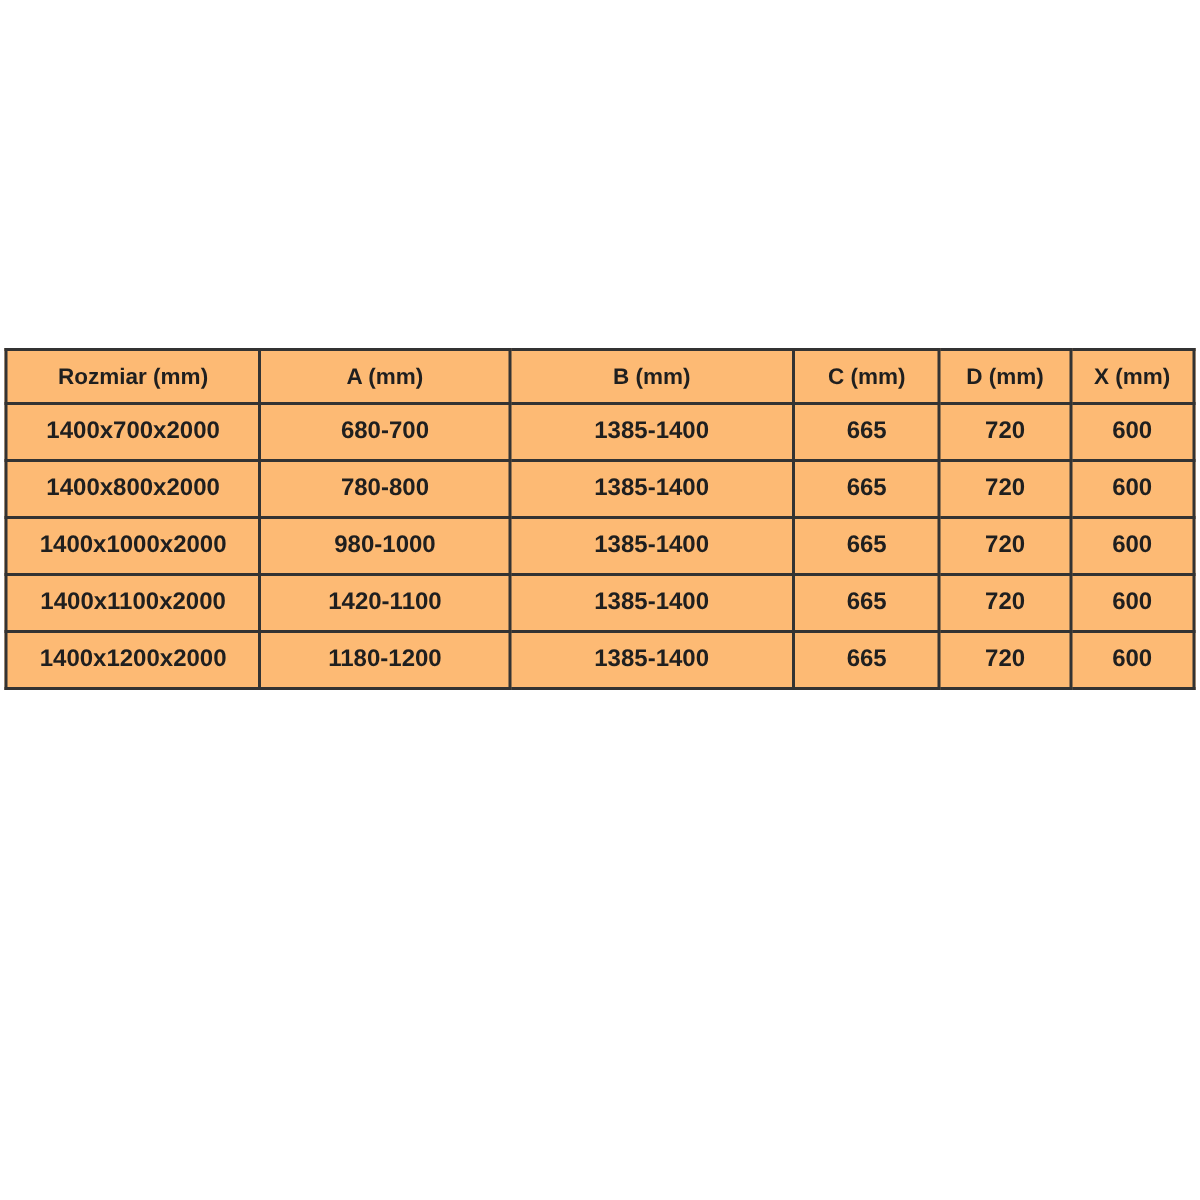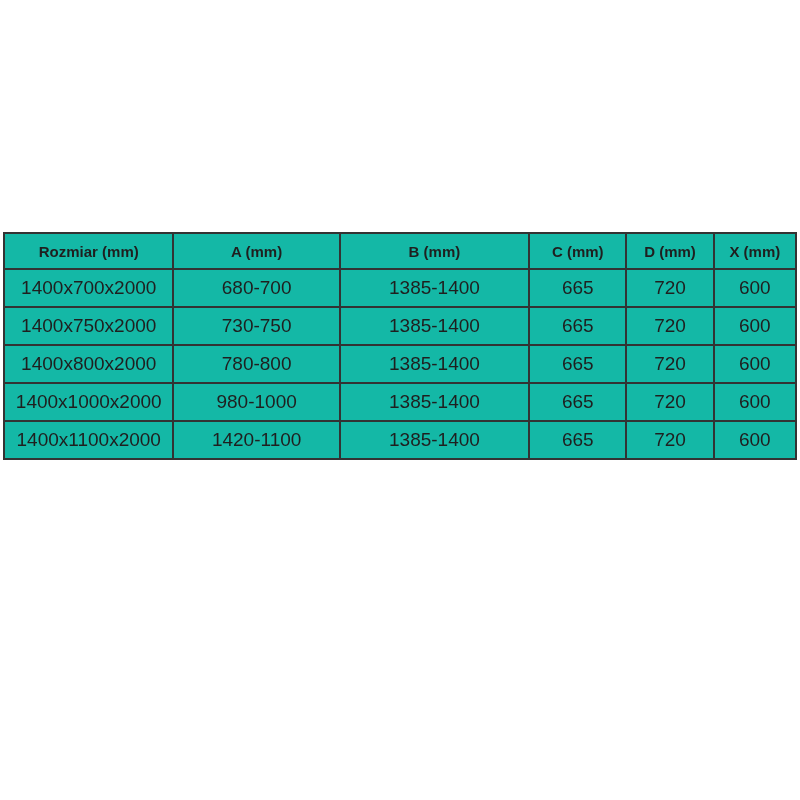--- a/index.html
+++ b/index.html
@@ -14,41 +14,41 @@
   .table-wrap {
     position: absolute;
     left: 3px;
     top: 232px;
     width: 794px;
   }
   table.spec-table {
     width: 100%;
     border-collapse: collapse;
     table-layout: fixed;
-    background: #14b8a6;
+    background: #fdba74;
   }
   table.spec-table th,
   table.spec-table td {
     border: 2px solid #333333;
     text-align: center;
     vertical-align: middle;
     color: #1f1f1f;
     padding: 0 2px;
     overflow: hidden;
     white-space: nowrap;
   }
   table.spec-table th {
     height: 34px;
     font-size: 15px;
     font-weight: 700;
   }
   table.spec-table td {
     height: 36px;
-    font-size: 19px;
-    font-weight: 400;
+    font-size: 16px;
+    font-weight: 700;
   }
   col.c-rozmiar { width: 21.4%; }
   col.c-a       { width: 21.0%; }
   col.c-b       { width: 23.9%; }
   col.c-c       { width: 12.3%; }
   col.c-d       { width: 11.0%; }
   col.c-x       { width: 10.4%; }
 </style>
 </head>
 <body>
@@ -76,28 +76,20 @@
     <tbody>
         <tr>
           <td>1400x700x2000</td>
           <td>680-700</td>
           <td>1385-1400</td>
           <td>665</td>
           <td>720</td>
           <td>600</td>
         </tr>
         <tr>
-          <td>1400x750x2000</td>
-          <td>730-750</td>
-          <td>1385-1400</td>
-          <td>665</td>
-          <td>720</td>
-          <td>600</td>
-        </tr>
-        <tr>
           <td>1400x800x2000</td>
           <td>780-800</td>
           <td>1385-1400</td>
           <td>665</td>
           <td>720</td>
           <td>600</td>
         </tr>
         <tr>
           <td>1400x1000x2000</td>
           <td>980-1000</td>
@@ -107,15 +99,23 @@
           <td>600</td>
         </tr>
         <tr>
           <td>1400x1100x2000</td>
           <td>1420-1100</td>
           <td>1385-1400</td>
           <td>665</td>
           <td>720</td>
           <td>600</td>
         </tr>
+        <tr>
+          <td>1400x1200x2000</td>
+          <td>1180-1200</td>
+          <td>1385-1400</td>
+          <td>665</td>
+          <td>720</td>
+          <td>600</td>
+        </tr>
       </tbody>
   </table>
 </div>
 
 </body></html>

